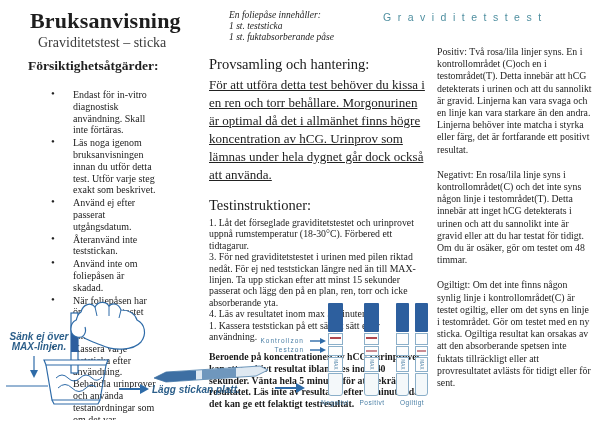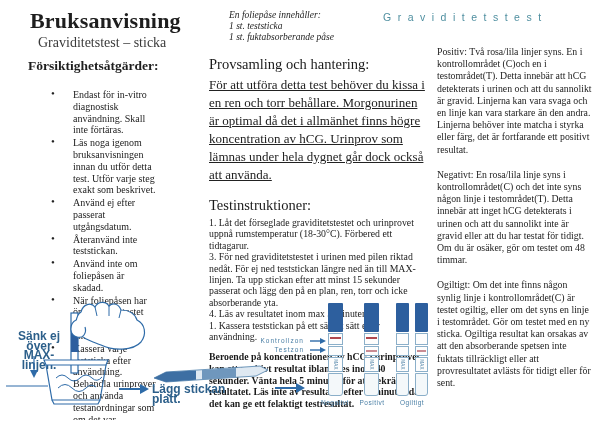--- a/index.html
+++ b/index.html
@@ -31,21 +31,21 @@
     position:absolute; left:383px; top:11px; width:215px;
     font-family:"Liberation Sans", sans-serif; font-size:10.5px; font-weight:500;
     letter-spacing:6.5px; color:#4f8fa0; white-space:nowrap;
   }
   .col-right{position:absolute; left:437px; top:46px; width:156px;}
   .res-heading{font-size:14px; font-weight:bold; margin:0 0 3px 0;}
   .col-right p{font-size:9.8px; line-height:12.2px; margin:0 0 13px 0; color:#222;}
   
   .dia-caption{
     position:absolute; font-family:"Liberation Sans", sans-serif;
-    color:#2c5f8a; font-size:12px; font-weight:600; line-height:9.5px; text-align:center;
+    color:#2c5f8a; font-size:10px; font-weight:600; line-height:9.5px; text-align:center;font-style:italic;
   }
   .cap-dip{left:8px; top:332px; width:62px;}
   .cap-flat{left:152px; top:385px; width:95px; text-align:left; font-weight:600;}
   .zone-labels{
     position:absolute; left:230px; top:336px; width:74px; text-align:right;
     font-family:"Liberation Sans", sans-serif; font-size:6.5px; letter-spacing:1px;
     color:#4a7fa5; line-height:9px;
   }
   .svg-abs{position:absolute;}
   

